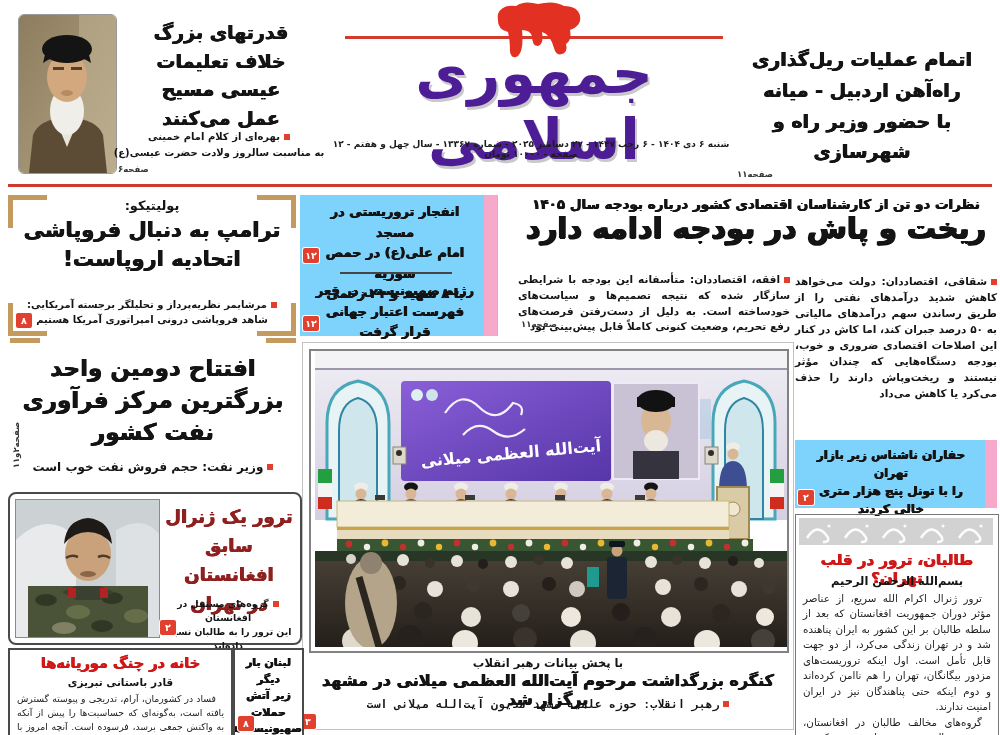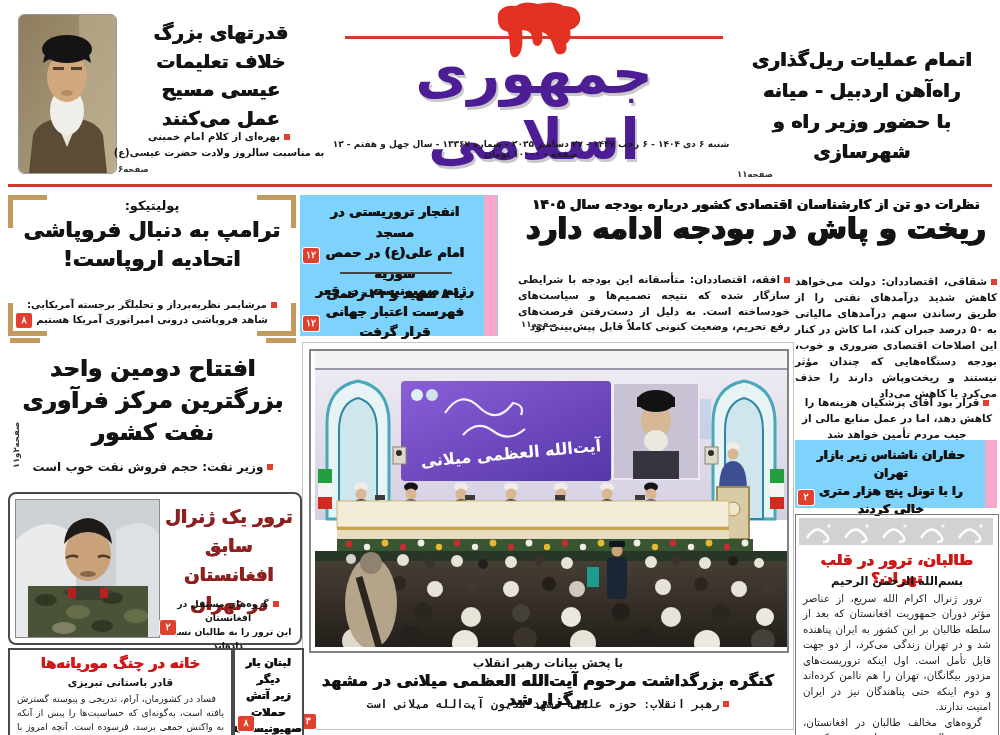--- a/index.html
+++ b/index.html
@@ -5,21 +5,21 @@
   html,body{margin:0;padding:0;background:#e9e9e9;}
   #page{position:relative;width:1000px;height:735px;margin:0 auto;background:#ffffff;
         font-family:"DejaVu Sans",sans-serif;direction:rtl;overflow:hidden;color:#141414;}
   .abs{position:absolute;}
   .ctr{text-align:center;}
   .pre{white-space:pre-line;}
   .b{font-weight:bold;}
   .heavy{font-weight:bold;text-shadow:0.45px 0 0 currentColor,-0.45px 0 0 currentColor;}
   .jus{text-align:justify;}
   .badge{background:#e2402e;color:#fff;width:16px;height:15px;line-height:15px;text-align:center;
-         font-size:9.5px;font-weight:bold;border-radius:2px;box-shadow:0 0 0 1px #fff;font-family:Liberation Serif, serif;}
+         font-size:9.5px;font-weight:bold;border-radius:2px;box-shadow:0 0 0 1px #fff;}
   .rsq{display:inline-block;width:6px;height:6px;background:#e2402e;margin:0 0 1px 4px;vertical-align:middle;}
   .redtitle{color:#d01818;}
   .maroon{color:#8e2020;}
   .graybox{background:#7dd3fc;}
   .pinkstrip{background:#f6a9cb;}
   .bracket{position:absolute;width:34px;height:28px;border-color:#c49a5f;border-style:solid;border-width:0;}
   .bk-tl{left:0;top:0;border-left-width:5px;border-top-width:5px;}
   .bk-tr{right:0;top:0;border-right-width:5px;border-top-width:5px;}
   .bk-bl{left:0;bottom:0;border-left-width:5px;border-bottom-width:5px;}
   .bk-br{right:0;bottom:0;border-right-width:5px;border-bottom-width:5px;}
@@ -102,21 +102,20 @@
 فهرست اعتبار جهانی قرار گرفت</div>
     <div class="badge abs" style="left:3px;top:121px;">۱۲</div>
   </div>
 
   <div class="abs ctr heavy" style="left:516px;top:196px;width:480px;font-size:13.5px;">نظرات دو تن از کارشناسان اقتصادی کشور درباره بودجه سال ۱۴۰۵</div>
   <div class="abs ctr" style="left:514px;top:211px;width:484px;font-size:29px;font-weight:bold;
        text-shadow:0.9px 0 0 #111,-0.9px 0 0 #111,0 0.7px 0 #111;">ریخت و پاش در بودجه ادامه دارد</div>
   <div class="abs jus b" style="left:518px;top:272px;width:272px;font-size:10.5px;line-height:1.5;"><span class="rsq"></span><span>افقه، اقتصاددان: متأسفانه این بودجه با شرایطی سازگار شده که نتیجه تصمیم‌ها و سیاست‌های خودساخته است. به دلیل از دست‌رفتن فرصت‌های رفع تحریم، وضعیت کنونی کاملاً قابل پیش‌بینی بود</span></div>
   <div class="abs pageref" style="left:521px;top:319px;">صفحه۱۱</div>
   <div class="abs jus b" style="left:795px;top:274px;width:202px;font-size:10.5px;line-height:1.52;"><span class="rsq"></span><span>شقاقی، اقتصاددان: دولت می‌خواهد کاهش شدید درآمدهای نفتی را از طریق رساندن سهم درآمدهای مالیاتی به ۵۰ درصد جبران کند، اما کاش در کنار این اصلاحات اقتصادی ضروری و خوب، بودجه دستگاه‌هایی که چندان مؤثر نیستند و ریخت‌وپاش دارند را حذف می‌کرد یا کاهش می‌داد</span></div>
-  <div class="abs ctr b" style="left:798px;top:395px;width:198px;font-size:10.5px;line-height:1.5;"><span class="rsq"></span><span>قرار بود آقای پزشکیان هزینه‌ها را کاهش دهد، اما در عمل منابع مالی از جیب مردم تأمین خواهد شد</span></div>
 
   <div class="abs graybox" style="left:795px;top:440px;width:202px;height:68px;">
     <div class="abs pinkstrip" style="left:190px;top:0;width:12px;height:68px;"></div>
     <div class="abs ctr heavy pre" style="left:12px;top:6px;width:168px;font-size:12px;line-height:1.5;">حفاران ناشناس زیر بازار تهران
 را با تونل پنج هزار متری
 خالی کردند</div>
     <div class="badge abs" style="left:3px;top:50px;">۲</div>
   </div>
 
   <div class="abs" style="left:795px;top:514px;width:202px;height:221px;border:1px solid #777;overflow:hidden;">

